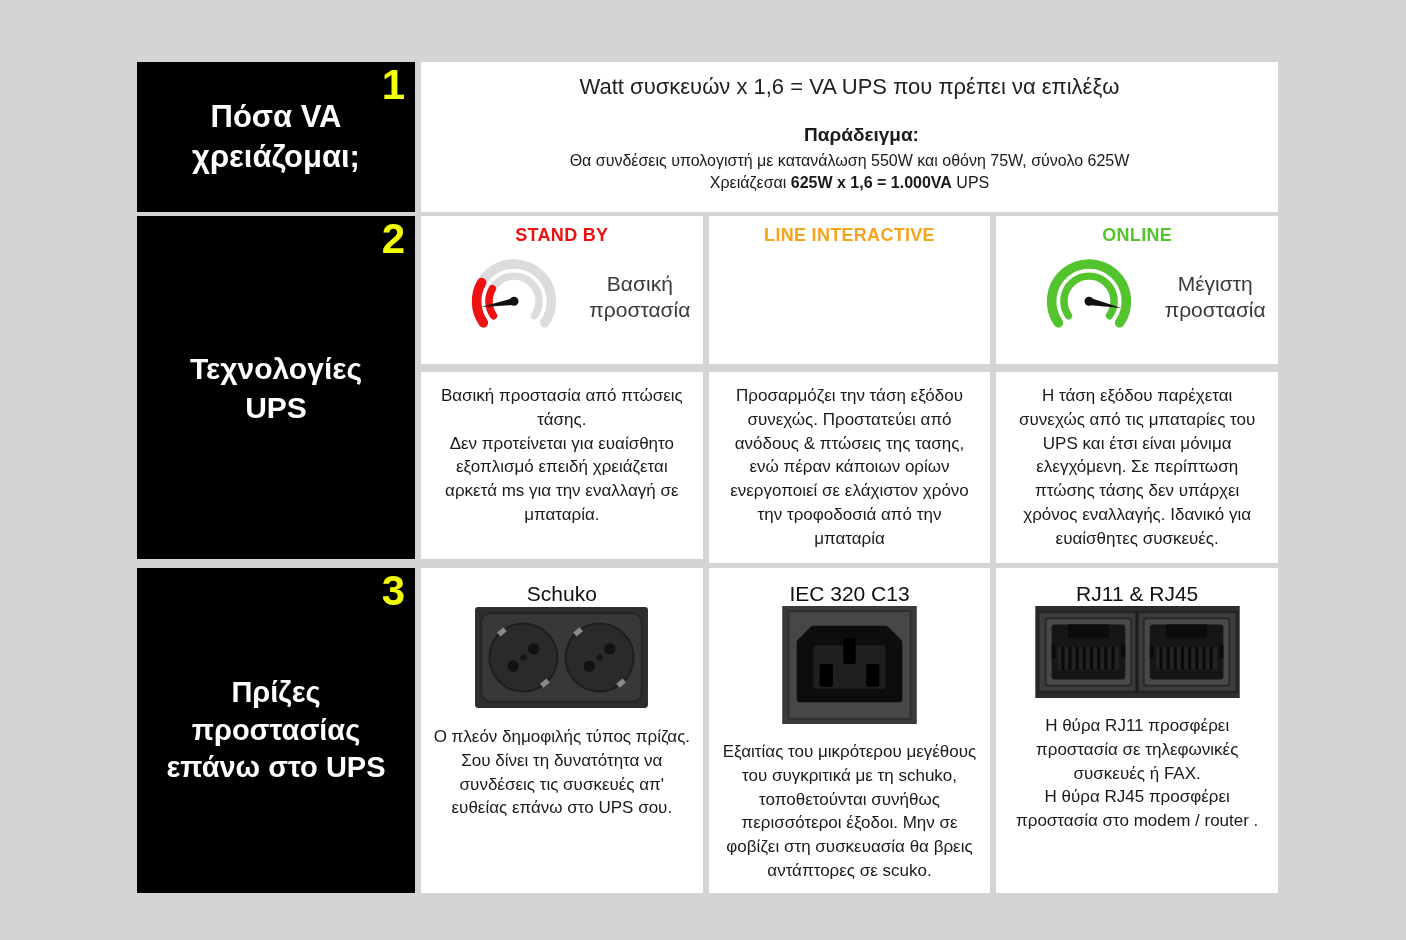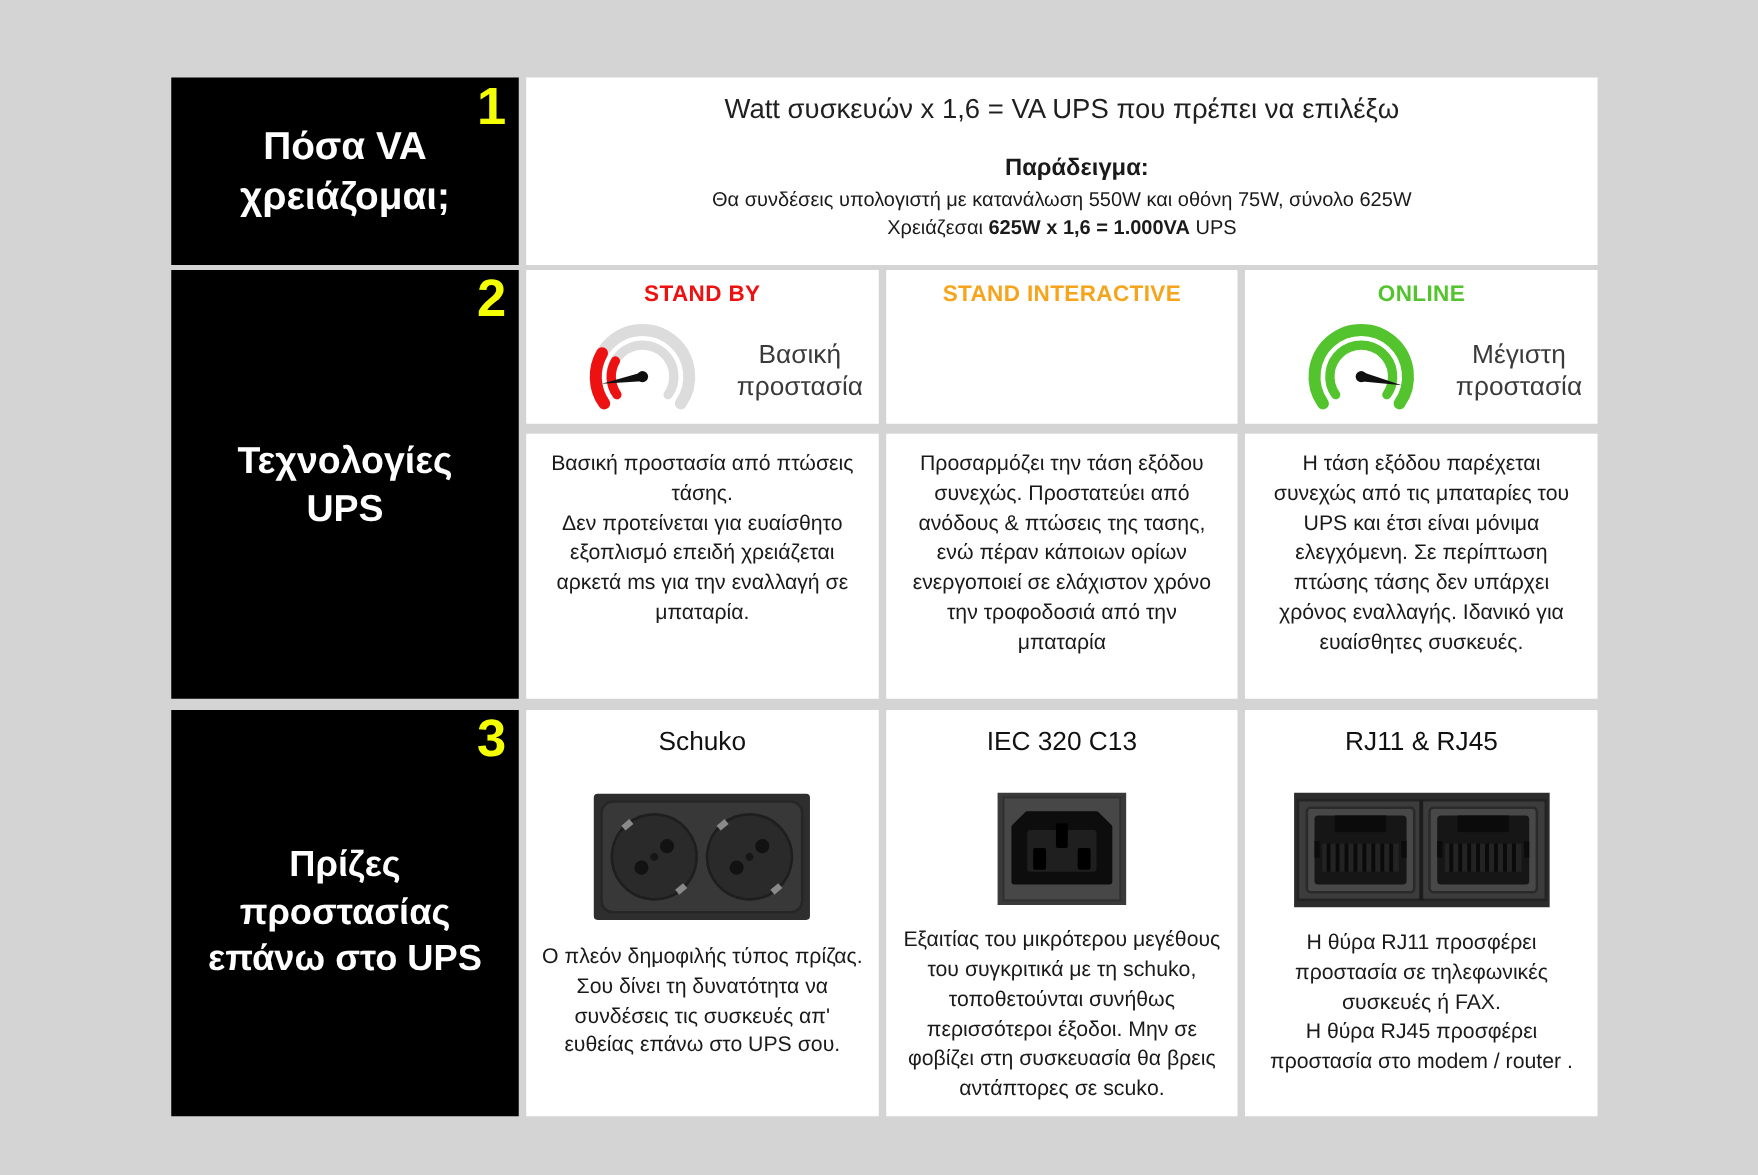--- a/index.html
+++ b/index.html
@@ -18,30 +18,30 @@
   .t2{font-size:30px;}
   .t3{font-size:29px;}
   .card{background:#fff;}
   .formula-card{flex:1;text-align:center;padding-top:12px;}
   .formula{font-size:22px;color:#1f1f1f;}
   .example{margin-top:24px;}
   .example-label{font-size:19px;font-weight:bold;margin-bottom:4px;margin-left:24px;}
   .example-line{font-size:16px;line-height:1.35;}
   .b{font-weight:bold;}
   .tech-col{flex:1;display:flex;flex-direction:column;gap:8px;min-width:0;}
-  .gauge-card{height:123px;flex:none;text-align:center;padding-top:9px;box-sizing:border-box;}
+  .gauge-card{height:148px;flex:none;text-align:center;padding-top:9px;box-sizing:border-box;}
   .tech-header{font-size:18px;font-weight:bold;letter-spacing:.3px;}
   .gauge-row{display:flex;align-items:center;justify-content:center;gap:10px;margin-top:4px;padding:0 6px;margin-left:28px;}
   .gauge{flex:none;}
   .gauge-caption{font-size:21px;color:#3a3a3a;line-height:1.25;max-width:135px;text-align:center;}
   .desc-card{flex:1;display:flex;justify-content:flex-end;padding:12px 12px;box-sizing:border-box;}
   .desc{font-size:17px;text-align:center;white-space:pre-line;line-height:1.4;max-width:276px;}
   .outlet-col{flex:1;background:#fff;text-align:center;padding:10px 10px;box-sizing:border-box;
               display:flex;flex-direction:column;align-items:center;min-width:0;}
-  .outlet-header{font-size:21px;color:#111;margin:4px 0 28px;}
+  .outlet-header{font-size:21px;color:#111;margin:4px 0 0;}
   .outlet-img{margin-bottom:16px;}
   .needle{fill:#101010;}
   .arc{fill:none;stroke-linecap:round;}
 </style>
 </head>
 <body>
 
 <div class="canvas">
   <div class="grid">
 
@@ -84,21 +84,21 @@
           </div>
         </div>
         <div class="card desc-card">
           <div class="desc">Βασική προστασία από πτώσεις τάσης.
 Δεν προτείνεται για ευαίσθητο εξοπλισμό επειδή χρειάζεται αρκετά ms για την εναλλαγή σε μπαταρία.</div>
         </div>
       </div>
 
       <div class="tech-col">
         <div class="card gauge-card">
-          <div class="tech-header" style="color: rgb(246, 164, 28);">STAND INTERACTIVE</div>
+          <div class="tech-header" style="color: rgb(246, 164, 28);">LINE INTERACTIVE</div>
         </div>
         <div class="card desc-card">
           <div class="desc">Προσαρμόζει την τάση εξόδου συνεχώς. Προστατεύει από ανόδους &amp; πτώσεις της τασης, ενώ πέραν κάποιων ορίων ενεργοποιεί σε ελάχιστον χρόνο την τροφοδοσιά από την μπαταρία</div>
         </div>
       </div>
 
       <div class="tech-col">
         <div class="card gauge-card">
           <div class="tech-header" style="color: rgb(83, 195, 46);">ONLINE</div>
           <div class="gauge-row">

